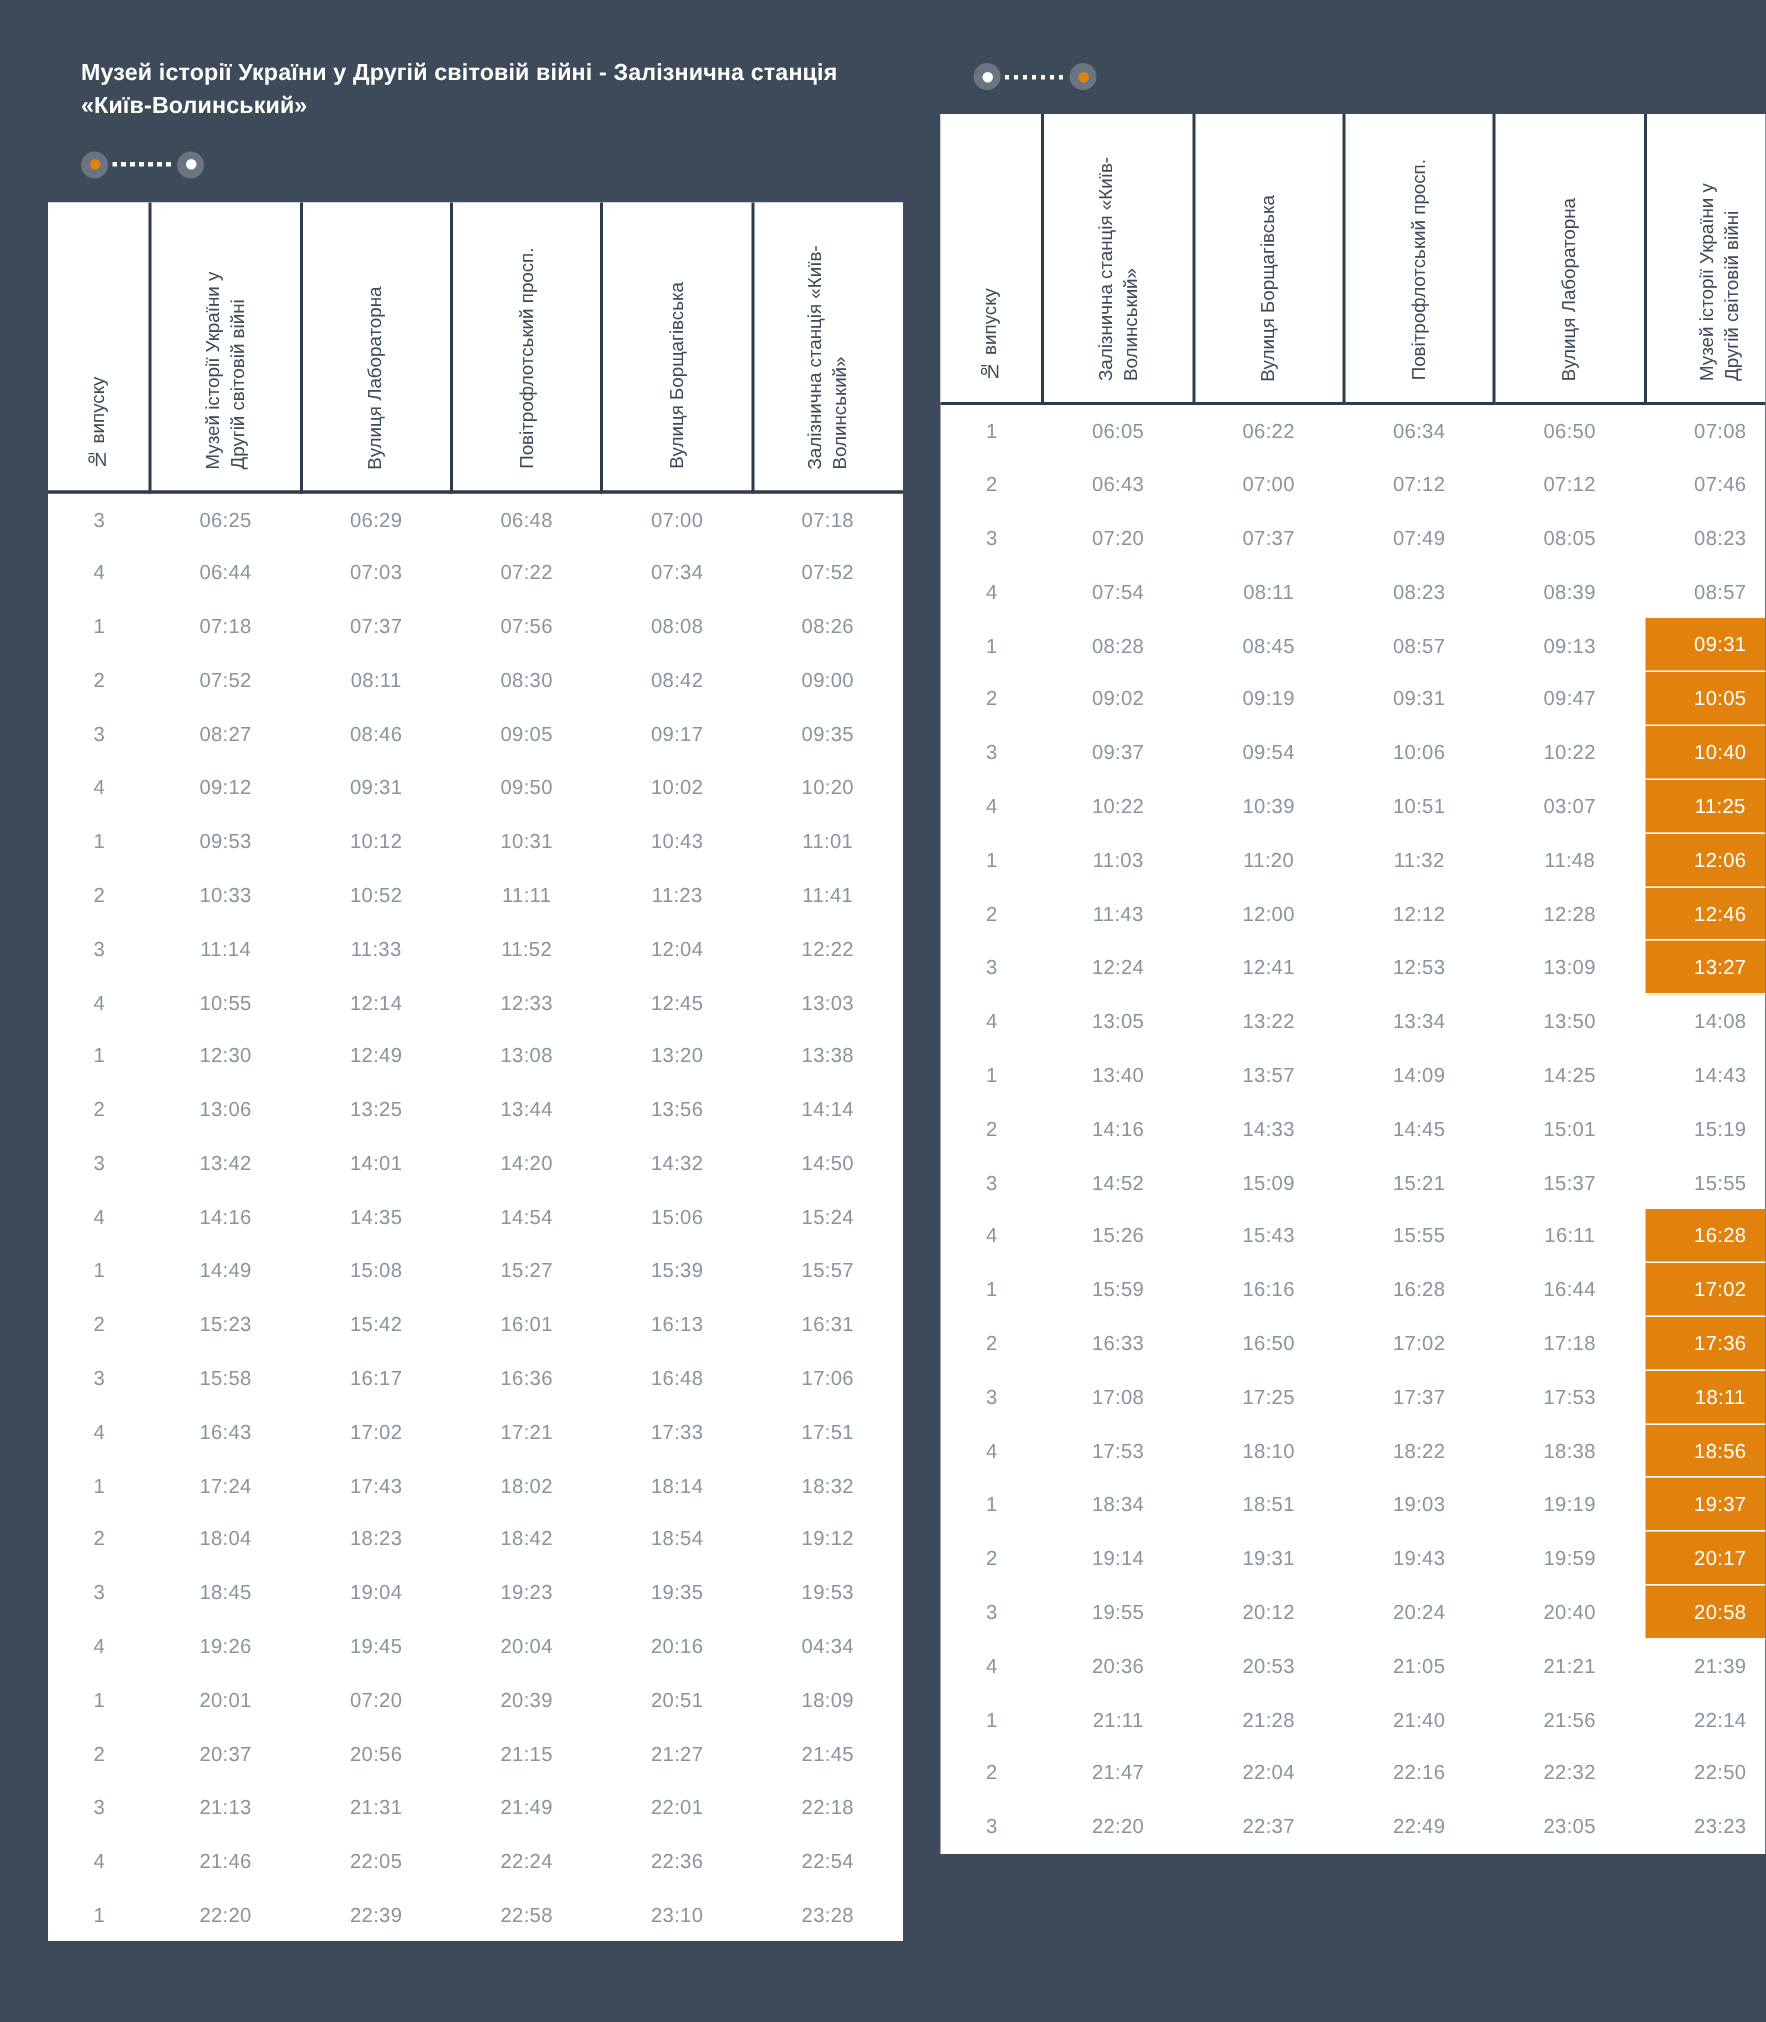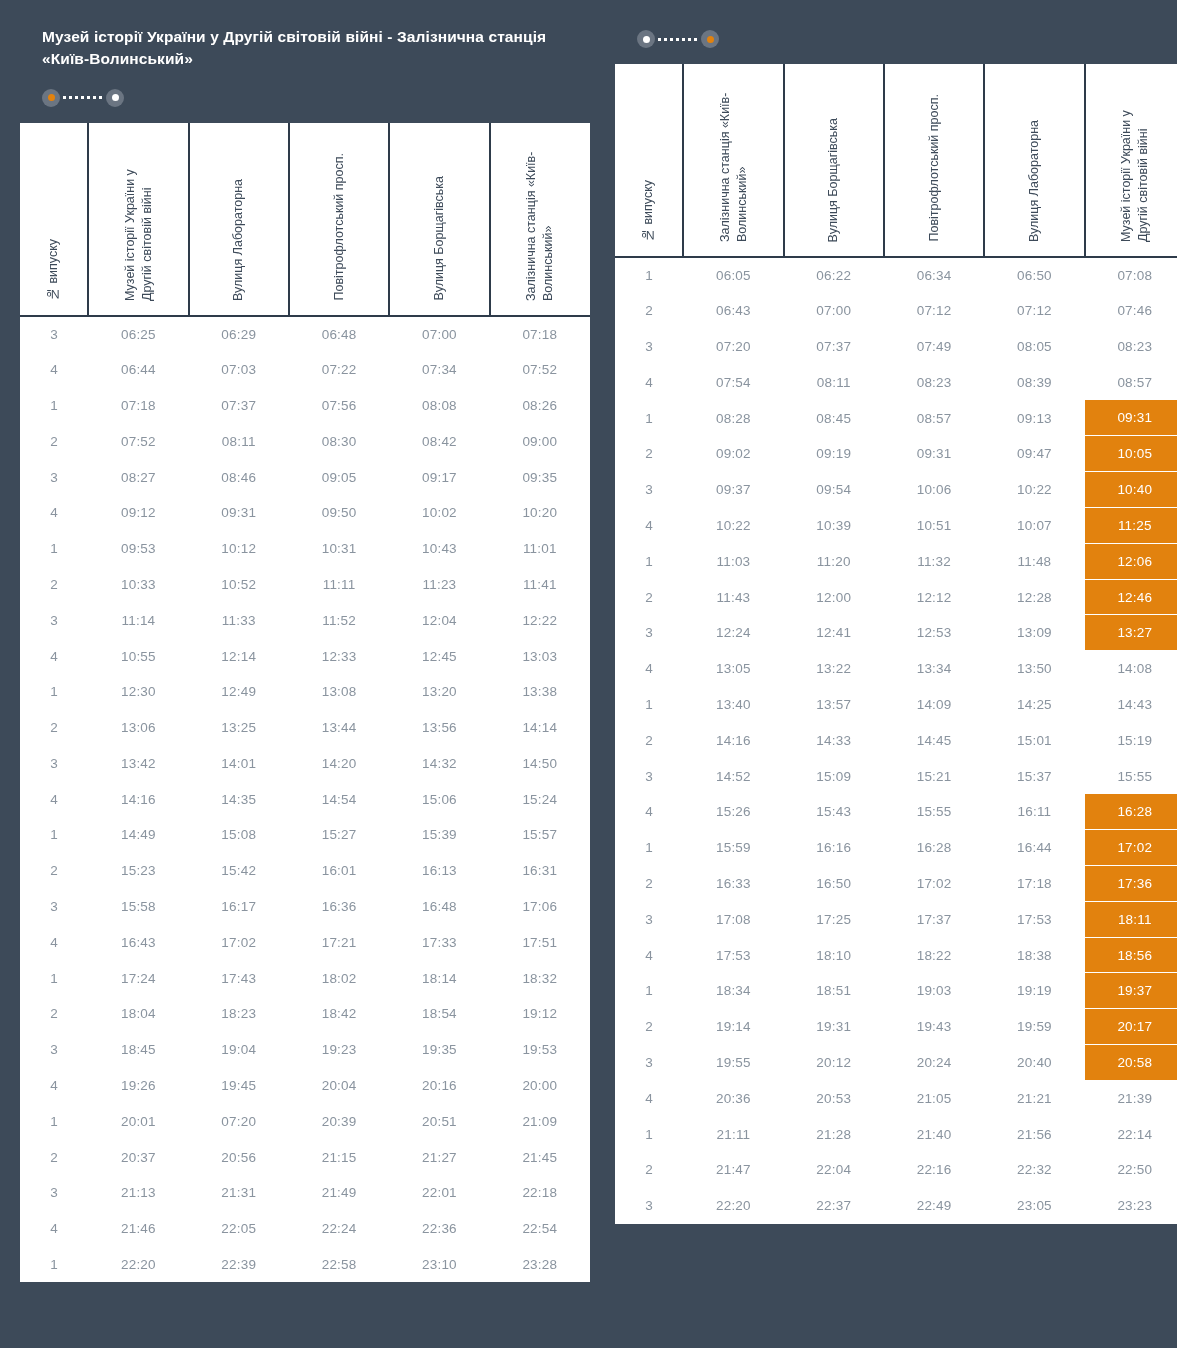--- a/index.html
+++ b/index.html
@@ -9,21 +9,21 @@
     padding: 0;
     background: #3d4a59;
     font-family: "Liberation Sans", sans-serif;
   }
   #page {
     width: 1177px;
     height: 1348px;
     background: #3d4a59;
     display: flex;
     gap: 12px;
-    padding: 0;
+    padding: 12px;
     overflow: hidden;
     position: relative;
   }
   .panel {
     width: 570px;
     display: flex;
     flex-direction: column;
   }
   .panel-left  { margin-left: 20px; }
   .panel-right { margin-left: 13px; }
@@ -351,29 +351,29 @@
               <td class="c3">19:23</td>
               <td class="c4">19:35</td>
               <td class="c5">19:53</td>
             </tr>
             <tr>
               <td class="c0 col-num">4</td>
               <td class="c1">19:26</td>
               <td class="c2">19:45</td>
               <td class="c3">20:04</td>
               <td class="c4">20:16</td>
-              <td class="c5">20:00</td>
+              <td class="c5">04:34</td>
             </tr>
             <tr>
               <td class="c0 col-num">1</td>
               <td class="c1">20:01</td>
               <td class="c2">07:20</td>
               <td class="c3">20:39</td>
               <td class="c4">20:51</td>
-              <td class="c5">21:09</td>
+              <td class="c5">18:09</td>
             </tr>
             <tr>
               <td class="c0 col-num">2</td>
               <td class="c1">20:37</td>
               <td class="c2">20:56</td>
               <td class="c3">21:15</td>
               <td class="c4">21:27</td>
               <td class="c5">21:45</td>
             </tr>
             <tr>
@@ -508,21 +508,21 @@
               <td class="c2">09:54</td>
               <td class="c3">10:06</td>
               <td class="c4">10:22</td>
               <td class="c5 hl">10:40</td>
             </tr>
             <tr>
               <td class="c0 col-num">4</td>
               <td class="c1">10:22</td>
               <td class="c2">10:39</td>
               <td class="c3">10:51</td>
-              <td class="c4">10:07</td>
+              <td class="c4">03:07</td>
               <td class="c5 hl">11:25</td>
             </tr>
             <tr>
               <td class="c0 col-num">1</td>
               <td class="c1">11:03</td>
               <td class="c2">11:20</td>
               <td class="c3">11:32</td>
               <td class="c4">11:48</td>
               <td class="c5 hl">12:06</td>
             </tr>

